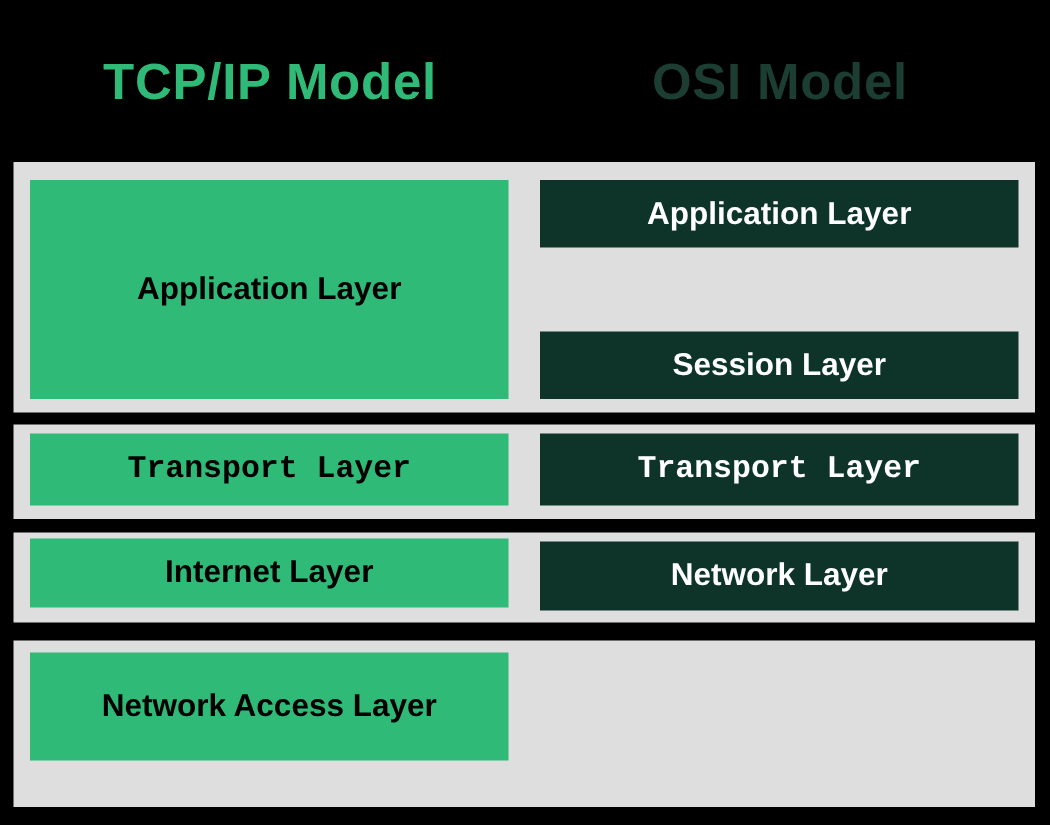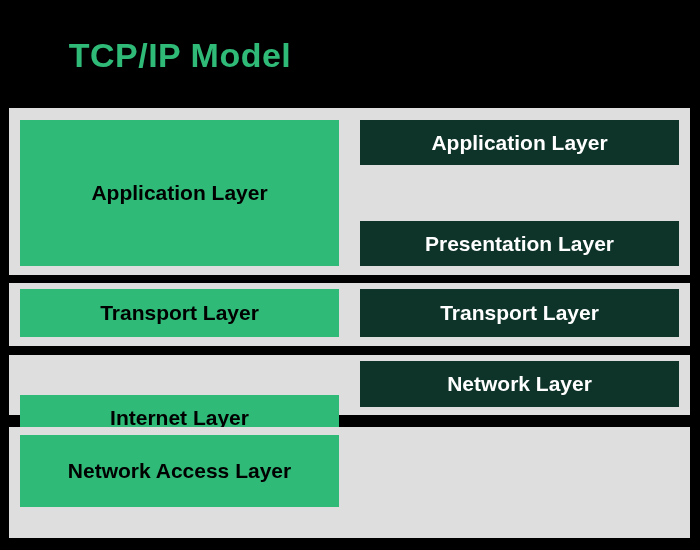--- a/index.html
+++ b/index.html
@@ -29,39 +29,39 @@
   .title-osi   { left: 360px; color: var(--osi-title, #1B3D32); }
 
   
   .group {
     position: absolute;
     left: 9px;
     width: 681px;
     background: var(--panel, #DEDEDF);
   }
   .g1 { top: 108px; height: 167px; }
-  .g2 { top: 283px; height: 63px; }
+  .g2 { top: 283px; height: 63px; font-family: Liberation Mono, monospace; }
   .g3 { top: 355px; height: 60px; }
   .g4 { top: 427px; height: 111px; }
 
   .green-box {
     position: absolute;
     left: 11px;
     width: 319px;
     background: var(--green, #2FBA78);
     color: var(--tcpip-text, #000);
     display: flex;
     align-items: center;
     justify-content: center;
     font-size: 21px;
     font-weight: 600;
   }
   .g1 .green-box { top: 12px; height: 146px; }
   .g2 .green-box { top: 6px;  height: 48px; }
-  .g3 .green-box { top: 4px;  height: 46px; margin-top: 36px; }
+  .g3 .green-box { top: 4px;  height: 46px; }
   .g4 .green-box { top: 8px;  height: 72px; }
 
   .right-col {
     position: absolute;
     left: 351px;
     width: 319px;
     display: flex;
     flex-direction: column;
     justify-content: space-between;
   }
@@ -83,28 +83,29 @@
   .g2 .dark-box { height: 48px; }
   .g3 .dark-box { height: 46px; }
 </style>
 </head>
 <body>
 
 <div class="canvas" style="--background: #000000; --panel: #DEDEDF; --green: #2FBA78; --dark: #0E342A; --osi-title: #1B3D32; --tcpip-text: #000000; --osi-text: #FFFFFF;">
 
   <div class="title title-tcpip">TCP/IP Model</div>
 
+  <div class="title title-osi">OSI Model</div>
 
   <div class="group g1">
     <div class="green-box">
       <span>Application Layer</span>
     </div>
     <div class="right-col">
       <div class="dark-box">Application Layer</div>
-      <div class="dark-box">Presentation Layer</div>
+      <div class="dark-box">Session Layer</div>
     </div>
   </div>
 
   <div class="group g2">
     <div class="green-box">
       <span>Transport Layer</span>
     </div>
     <div class="right-col">
       <div class="dark-box">Transport Layer</div>
     </div>

